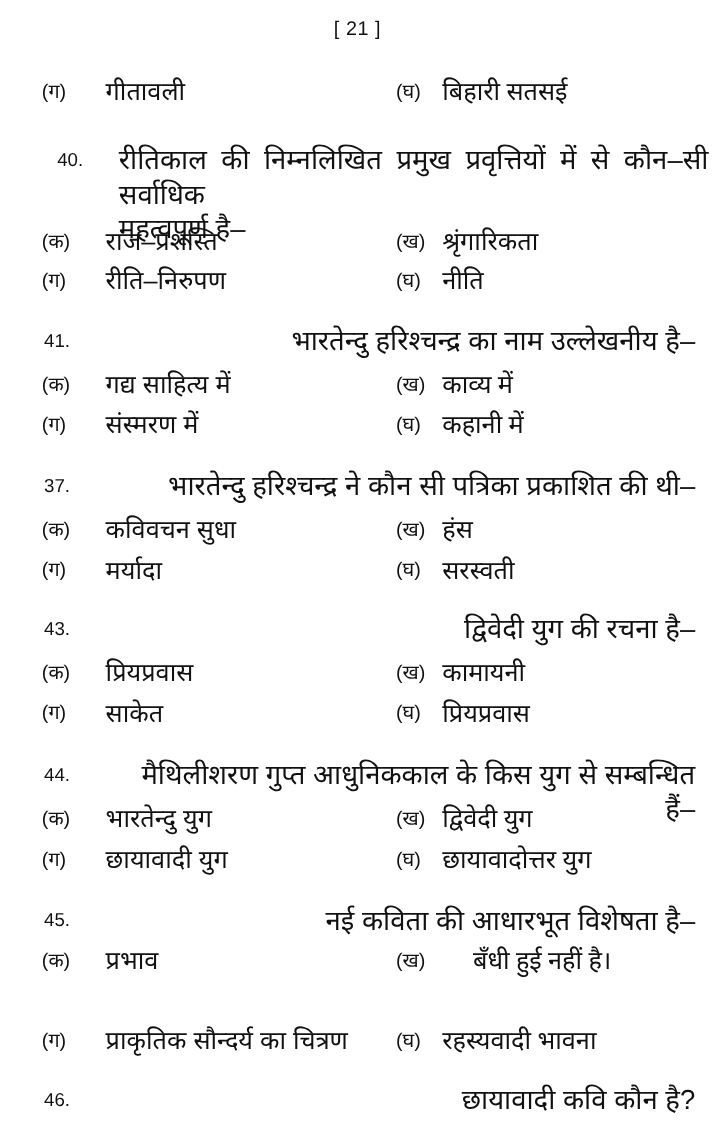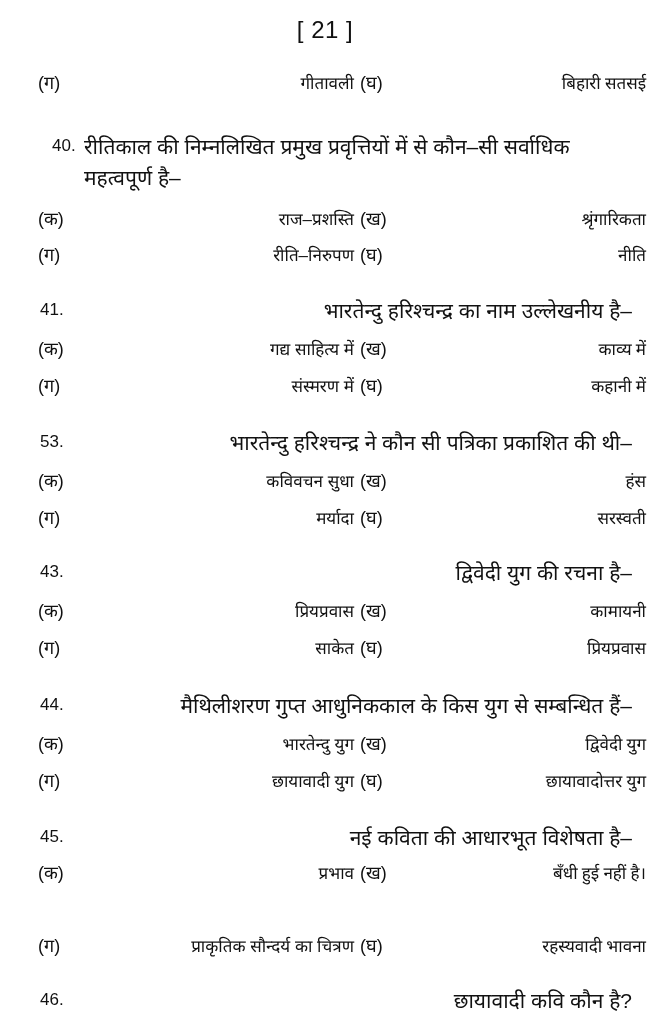--- a/index.html
+++ b/index.html
@@ -23,21 +23,21 @@
     box-sizing: border-box;
   }
 
   
   .page-header {
     position: absolute;
     top: 16px;
     left: 0;
     width: 650px;
     text-align: center;
-    font-size: 24px;
+    font-size: 18px;
     letter-spacing: 0.5px;
     color: #111;
   }
 
   
   .content {
     position: absolute;
     top: 68px;
     left: 0;
     width: 650px;
@@ -62,22 +62,22 @@
     position: absolute;
     left: 40px;
     top: 0;
     width: 48px;
     font-size: 17px;
     line-height: 30px;
     color: #111;
   }
   .q-text {
     display: block;
-    margin-left: 32px;
-    font-size: 21px;
+    margin-left: 56px;
+    font-size: 25px;
     line-height: 31px;
     color: #111;
     text-align: justify;
     text-justify: inter-word;
   }
   .q-text.nowrap {
     text-align: right;
   }
   .opt {
     position: absolute;
@@ -94,24 +94,23 @@
     font-size: 18px;
     line-height: 31px;
     color: #111;
     white-space: nowrap;
   }
   .opt-left .opt-body  { margin-left: 58px; }
   .opt-right .opt-body { margin-left: 42px; font-family: Liberation Serif, serif; }
 
   .opt-body {
     display: block;
-    font-size: 17px;
+    font-size: 23px;
     line-height: 31px;
     color: #111;
-    text-align: right;
   }
   .opt-body .l2 {
     display: block;
   }
   
   .opt-right .opt-body .l2 {
     padding-left: 28px;
   }
 </style>
 </head>
@@ -179,21 +178,21 @@
         <div class="opt opt-left">
           <span class="opt-tag">(ग)</span>
           <span class="opt-body"><span>संस्मरण में</span></span>
         </div>
         <div class="opt opt-right">
           <span class="opt-tag">(घ)</span>
           <span class="opt-body"><span>कहानी में</span></span>
         </div>
       </div>
       <div class="row" style="position: absolute; top: 427px; left: 0px;">
-        <span class="q-num">53.</span>
+        <span class="q-num">37.</span>
         <div class="question">
           <span class="q-text nowrap">भारतेन्दु हरिश्चन्द्र ने कौन सी पत्रिका प्रकाशित की थी–</span>
         </div>
       </div>
       <div class="row" style="position: absolute; top: 466px; left: 0px;">
         <div class="opt opt-left">
           <span class="opt-tag">(क)</span>
           <span class="opt-body"><span>कविवचन सुधा</span></span>
         </div>
         <div class="opt opt-right">

